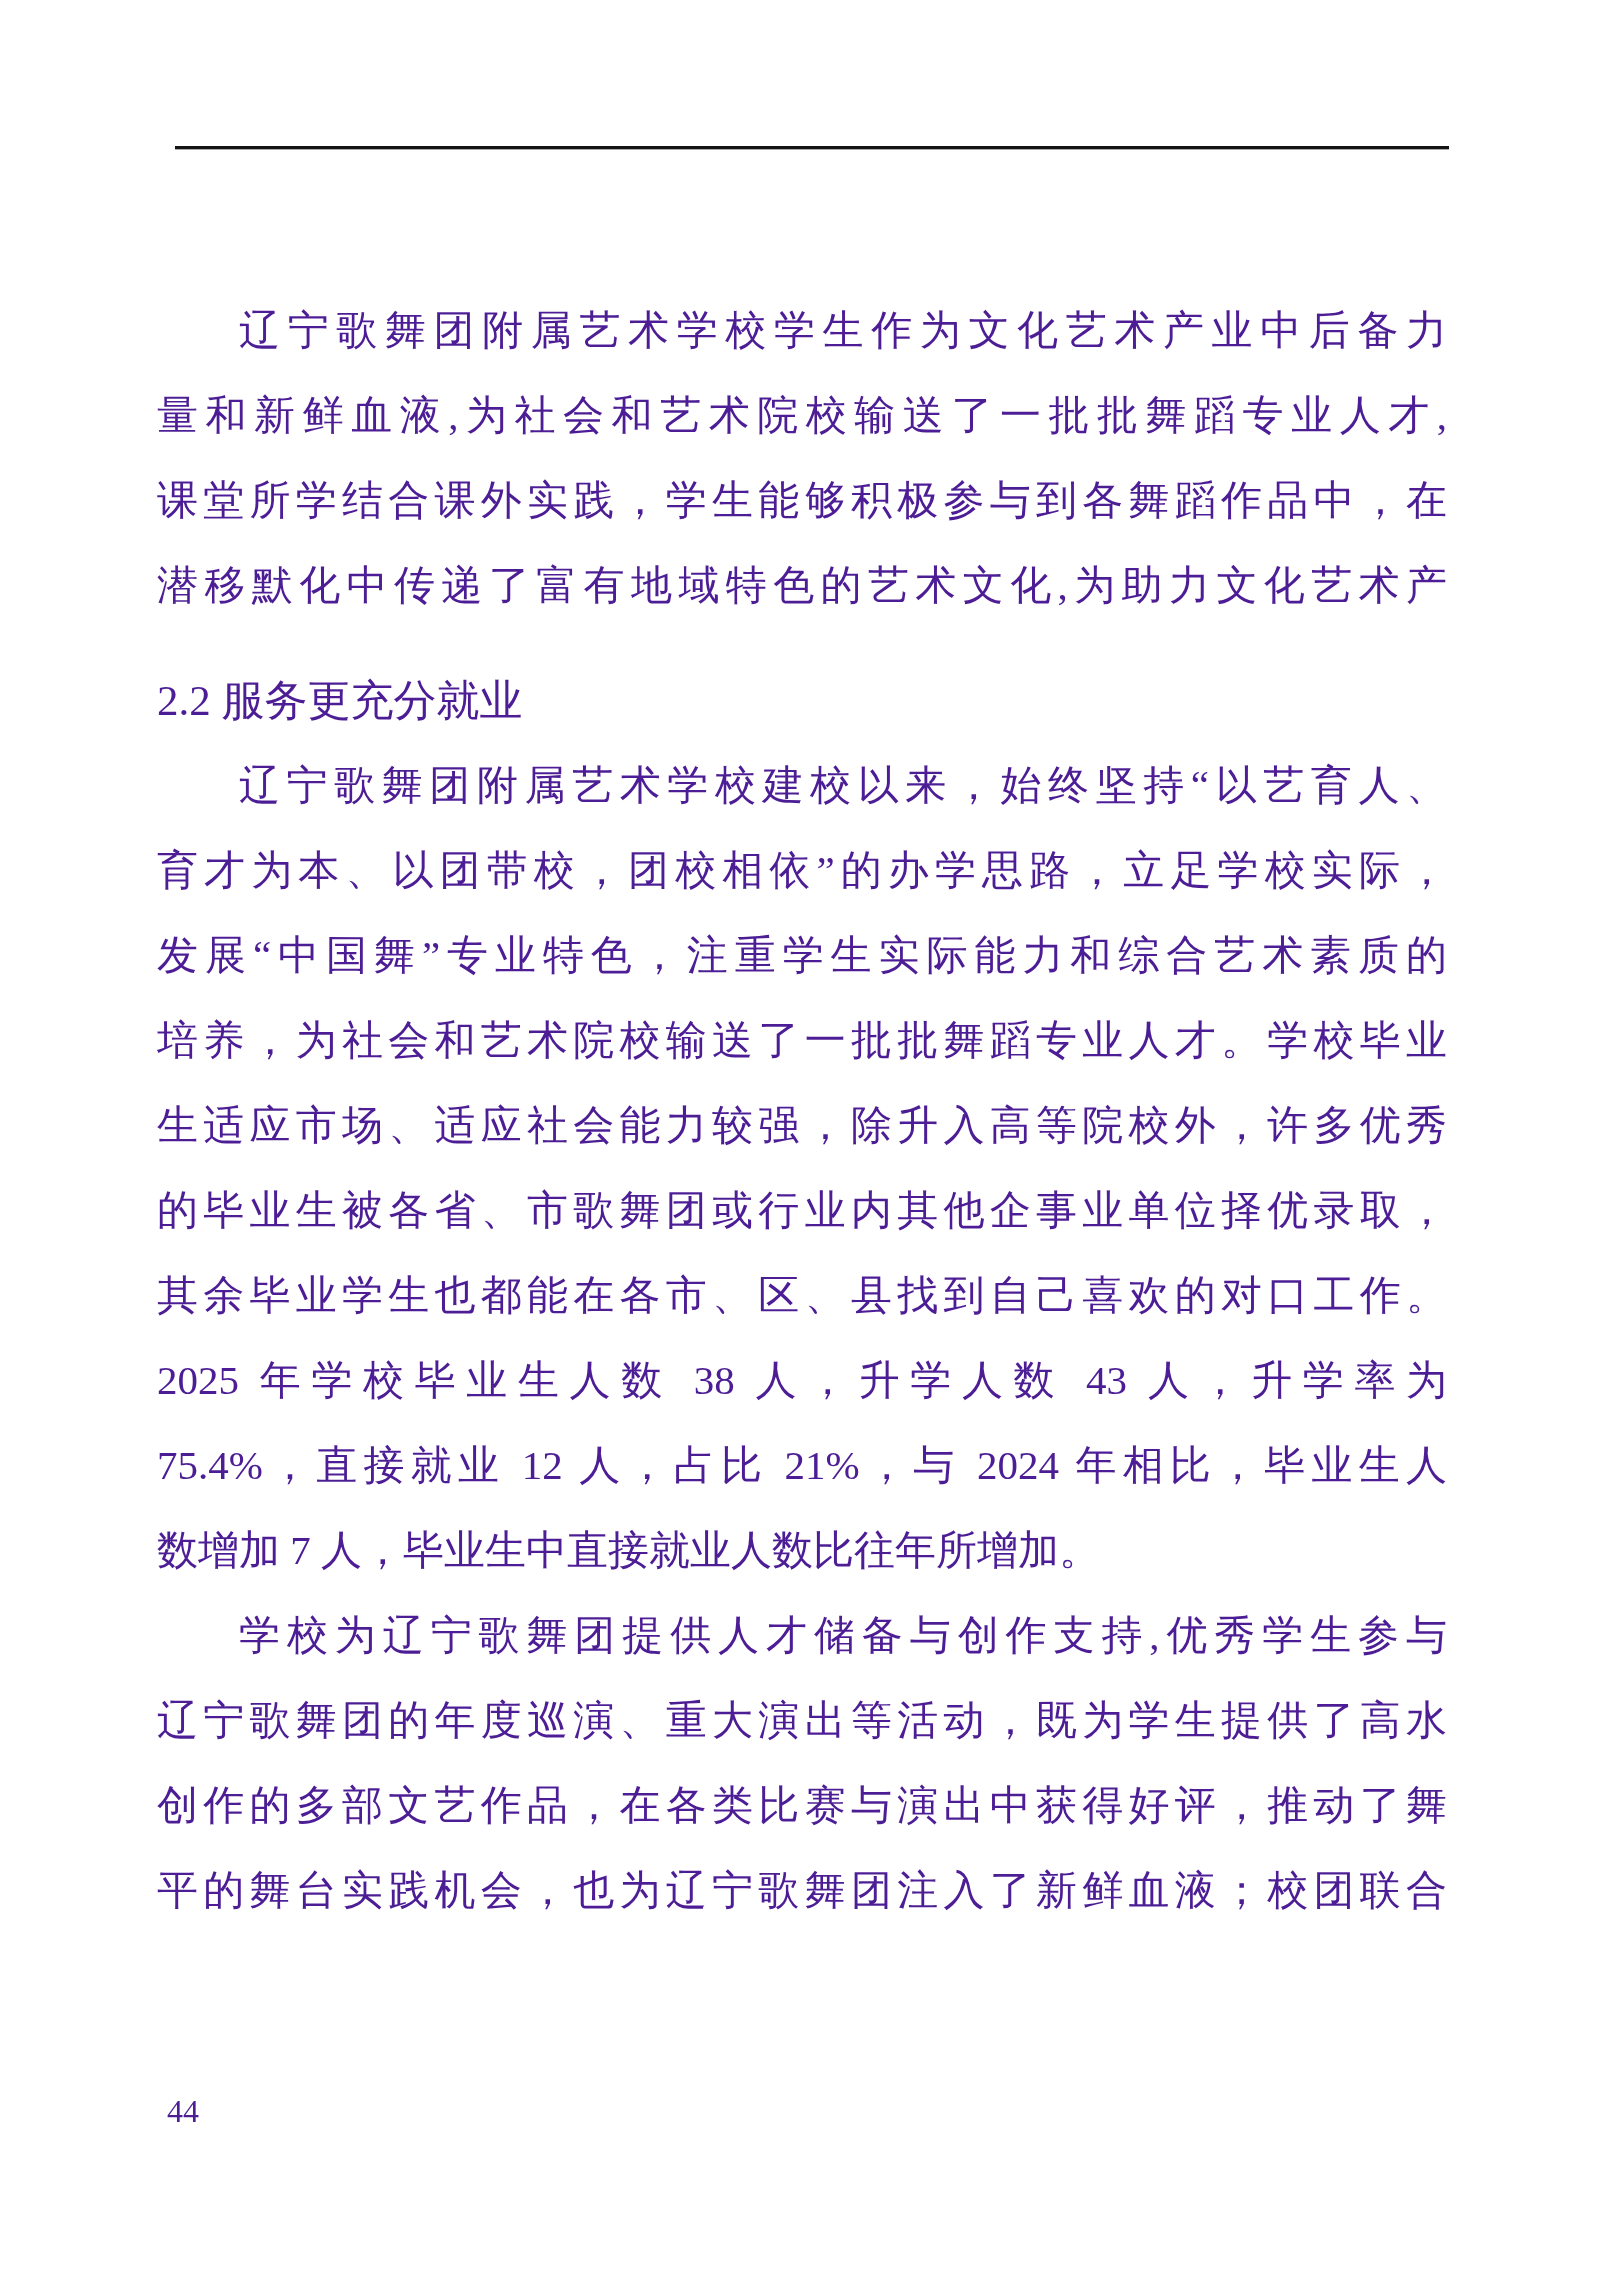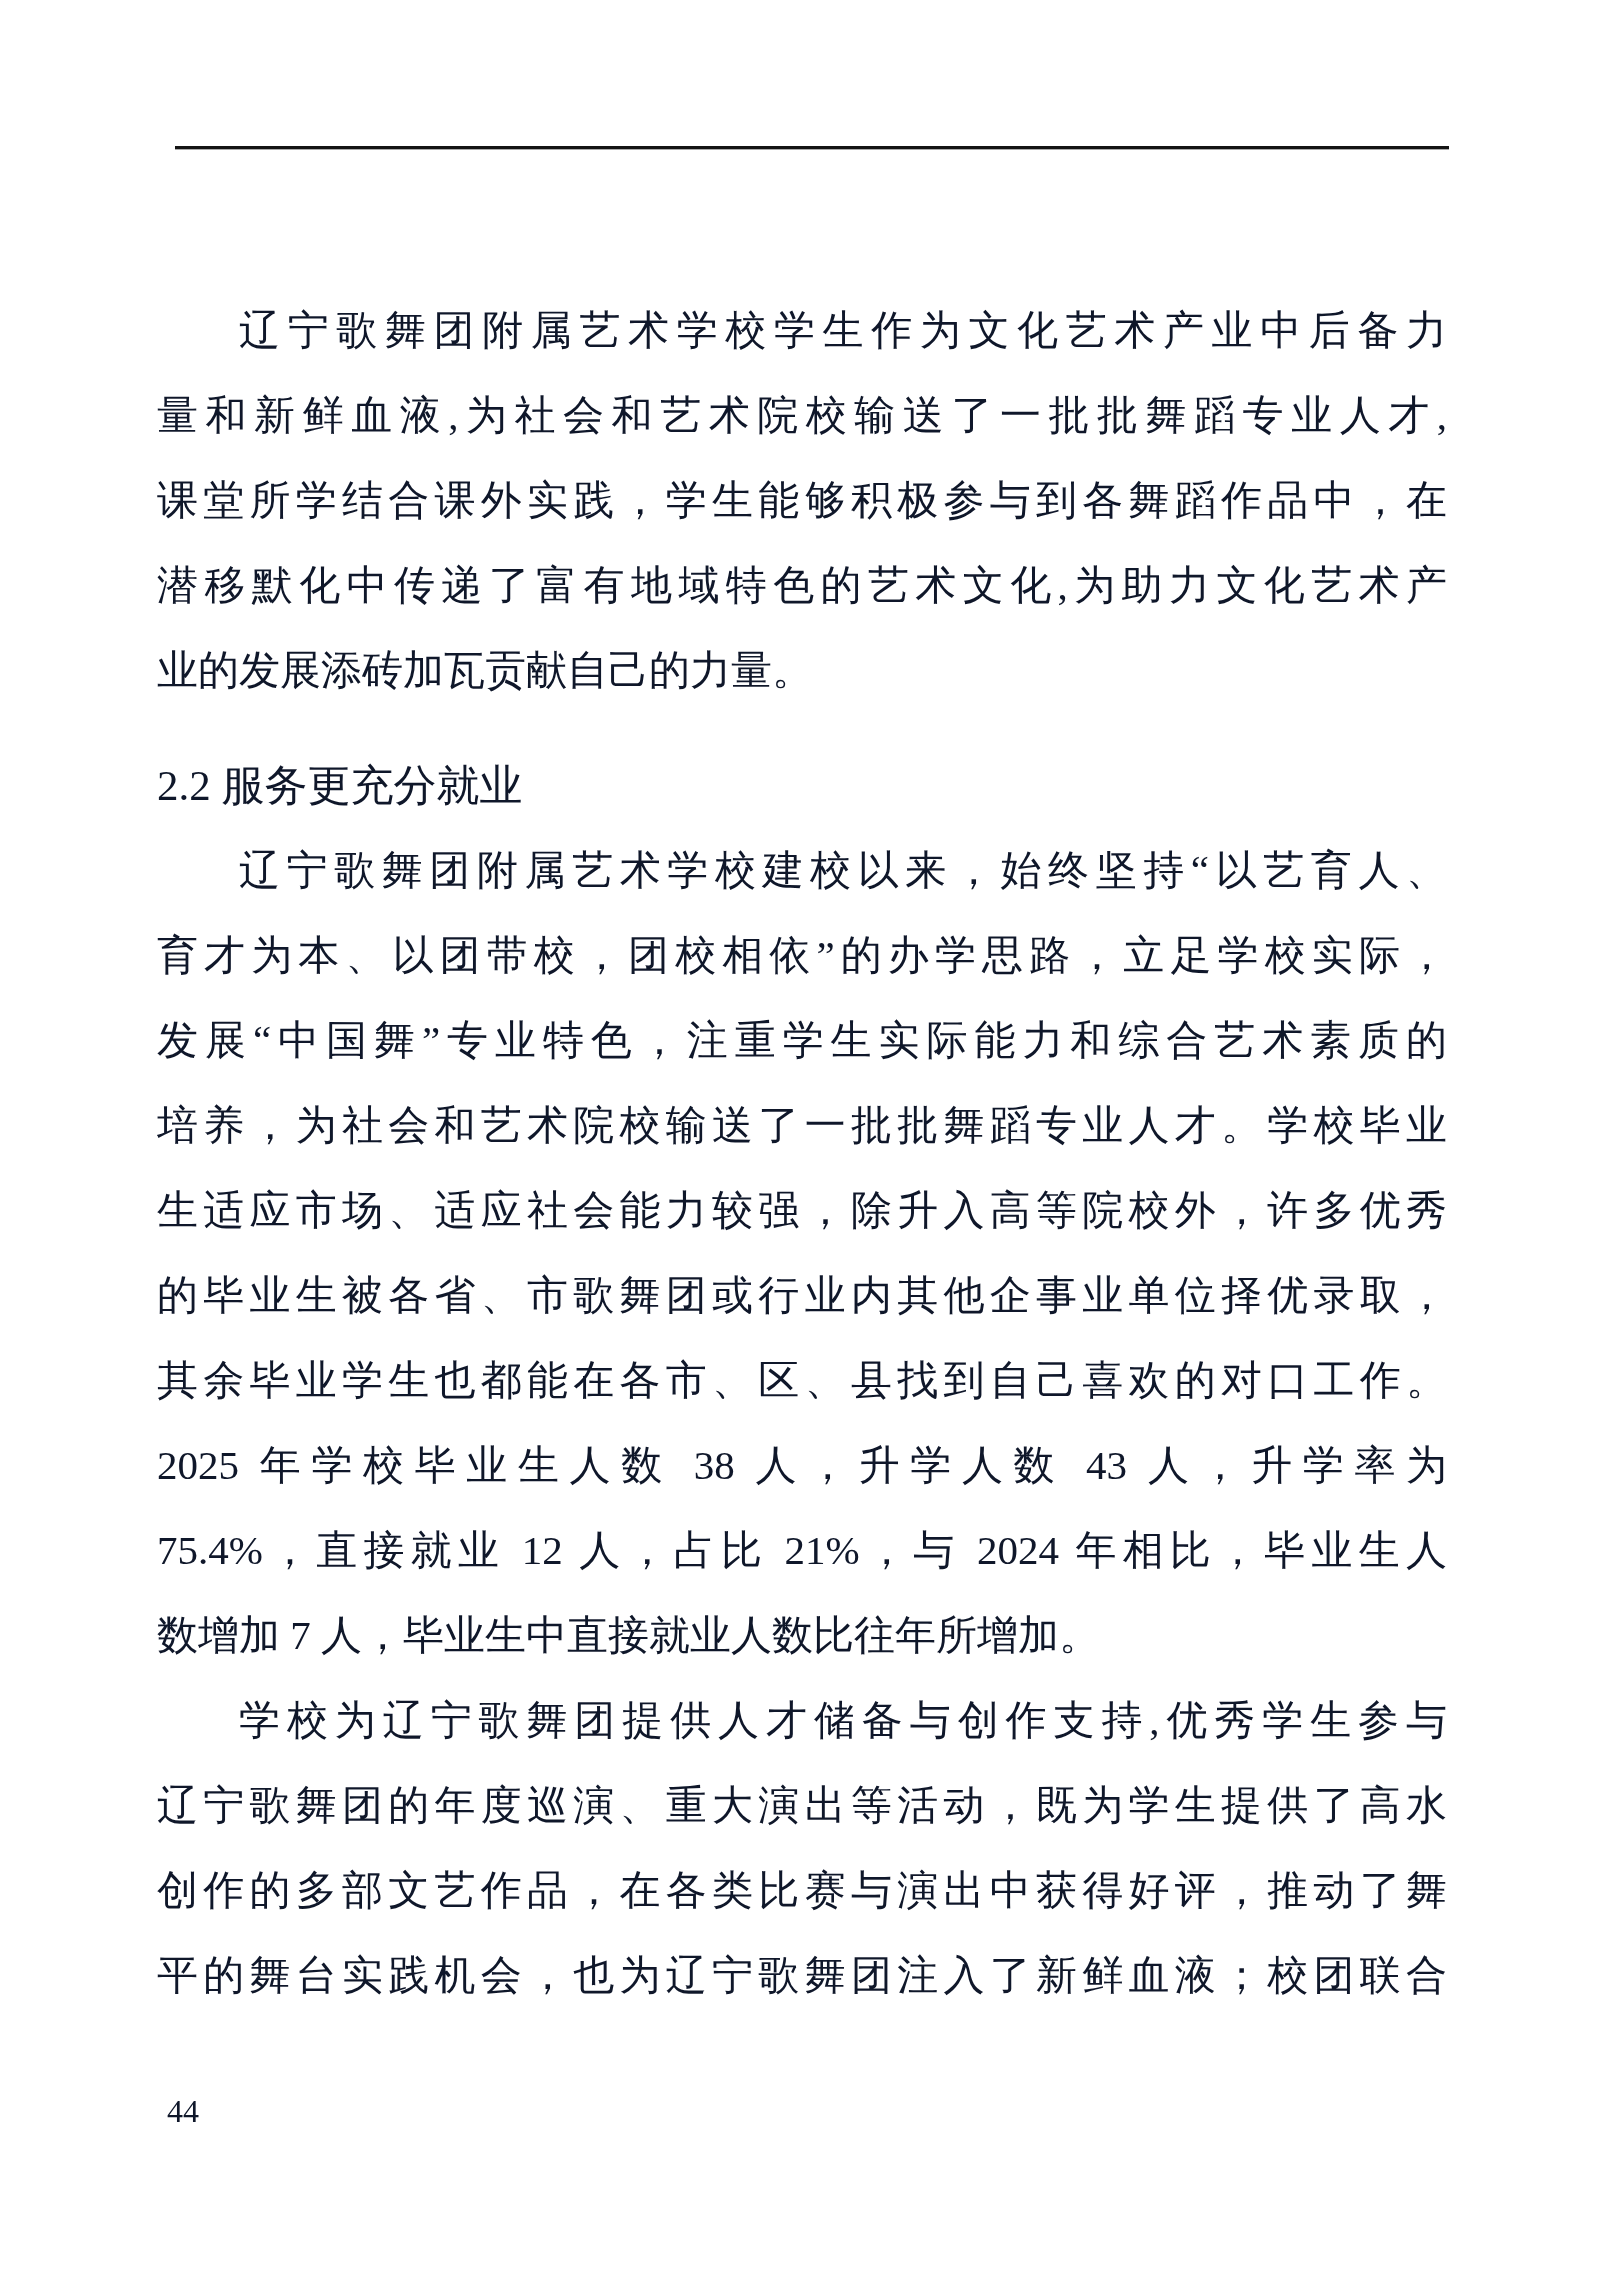--- a/index.html
+++ b/index.html
@@ -5,21 +5,21 @@
   html, body {
     margin: 0;
     padding: 0;
     background: #ffffff;
   }
   .page {
     position: relative;
     width: 1621px;
     height: 2293px;
     background: #ffffff;
-    color: #0f172a;
+    color: #4c1d95;
     font-family: "Liberation Serif", "DejaVu Serif", serif;
     overflow: hidden;
   }
   .header-rule {
     position: absolute;
     left: 175px;
     top: 146px;
     width: 1274px;
     height: 2.7px;
     background: #141414;
@@ -69,21 +69,20 @@
 
   <div class="header-rule"></div>
 
   <div class="body-text">
 
     <div>
       <div class="line indent">辽宁歌舞团附属艺术学校学生作为文化艺术产业中后备力</div>
       <div class="line">量和新鲜血液,为社会和艺术院校输送了一批批舞蹈专业人才,</div>
       <div class="line">课堂所学结合课外实践，学生能够积极参与到各舞蹈作品中，在</div>
       <div class="line">潜移默化中传递了富有地域特色的艺术文化,为助力文化艺术产</div>
-      <div class="line flush-left">业的发展添砖加瓦贡献自己的力量。</div>
     </div>
 
     <div class="section-heading">2.2 服务更充分就业</div>
 
     <div>
       <div class="line indent">辽宁歌舞团附属艺术学校建校以来，始终坚持“以艺育人、</div>
       <div class="line">育才为本、以团带校，团校相依”的办学思路，立足学校实际，</div>
       <div class="line">发展“中国舞”专业特色，注重学生实际能力和综合艺术素质的</div>
       <div class="line">培养，为社会和艺术院校输送了一批批舞蹈专业人才。学校毕业</div>
       <div class="line">生适应市场、适应社会能力较强，除升入高等院校外，许多优秀</div>

